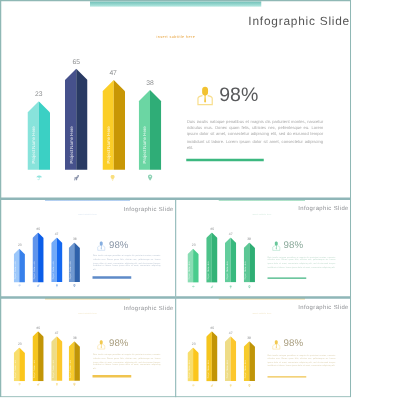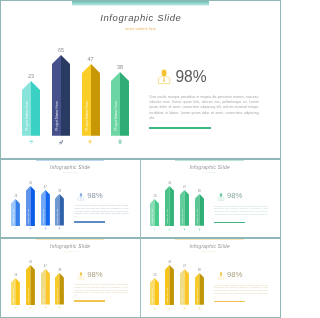--- a/index.html
+++ b/index.html
@@ -3,21 +3,21 @@
 <meta charset="utf-8">
 <style>
 html,body{margin:0;padding:0;background:#fff;}
 body{width:281px;height:318px;overflow:hidden;font-family:"Liberation Sans",sans-serif;}
 .page{position:relative;width:281px;height:318px;box-sizing:border-box;background:#fff;overflow:hidden;}
 .frame{position:absolute;left:0;top:0;width:281px;height:318px;box-sizing:border-box;border:1.2px solid #8fb8b5;pointer-events:none;z-index:40;}
 .hline{position:absolute;left:0;width:281px;height:1.4px;background:#8fb6b8;z-index:30;}
 .vline{position:absolute;width:1.3px;background:#9cc0c0;z-index:30;}
 .slide{position:absolute;background:#fff;overflow:hidden;}
 .sl-top{position:absolute;}
-.sl-title{position:absolute;left:0;width:100%;text-align:center;color:#545454;white-space:nowrap;font-style:italic;}
+.sl-title{position:absolute;left:0;width:100%;text-align:right;color:#545454;white-space:nowrap;}
 .sl-sub{position:absolute;left:0;width:100%;text-align:center;white-space:nowrap;}
 .bar{position:absolute;}
 .bar .val{position:absolute;left:-8px;width:calc(100% + 16px);text-align:center;color:#8a8c8e;}
 .bar .shape{position:absolute;left:0;top:0;width:100%;height:100%;}
 .bar .vtxt{position:absolute;left:0;width:100%;color:#fff;writing-mode:vertical-rl;transform:rotate(180deg);white-space:nowrap;opacity:.88;}
 .ico{position:absolute;}
 .rp-pct{position:absolute;white-space:nowrap;color:#58595b;}
 .rp-icon{position:absolute;}
 .rp-para{position:absolute;color:#a6a6a6;}
 .rp-line{position:absolute;}

